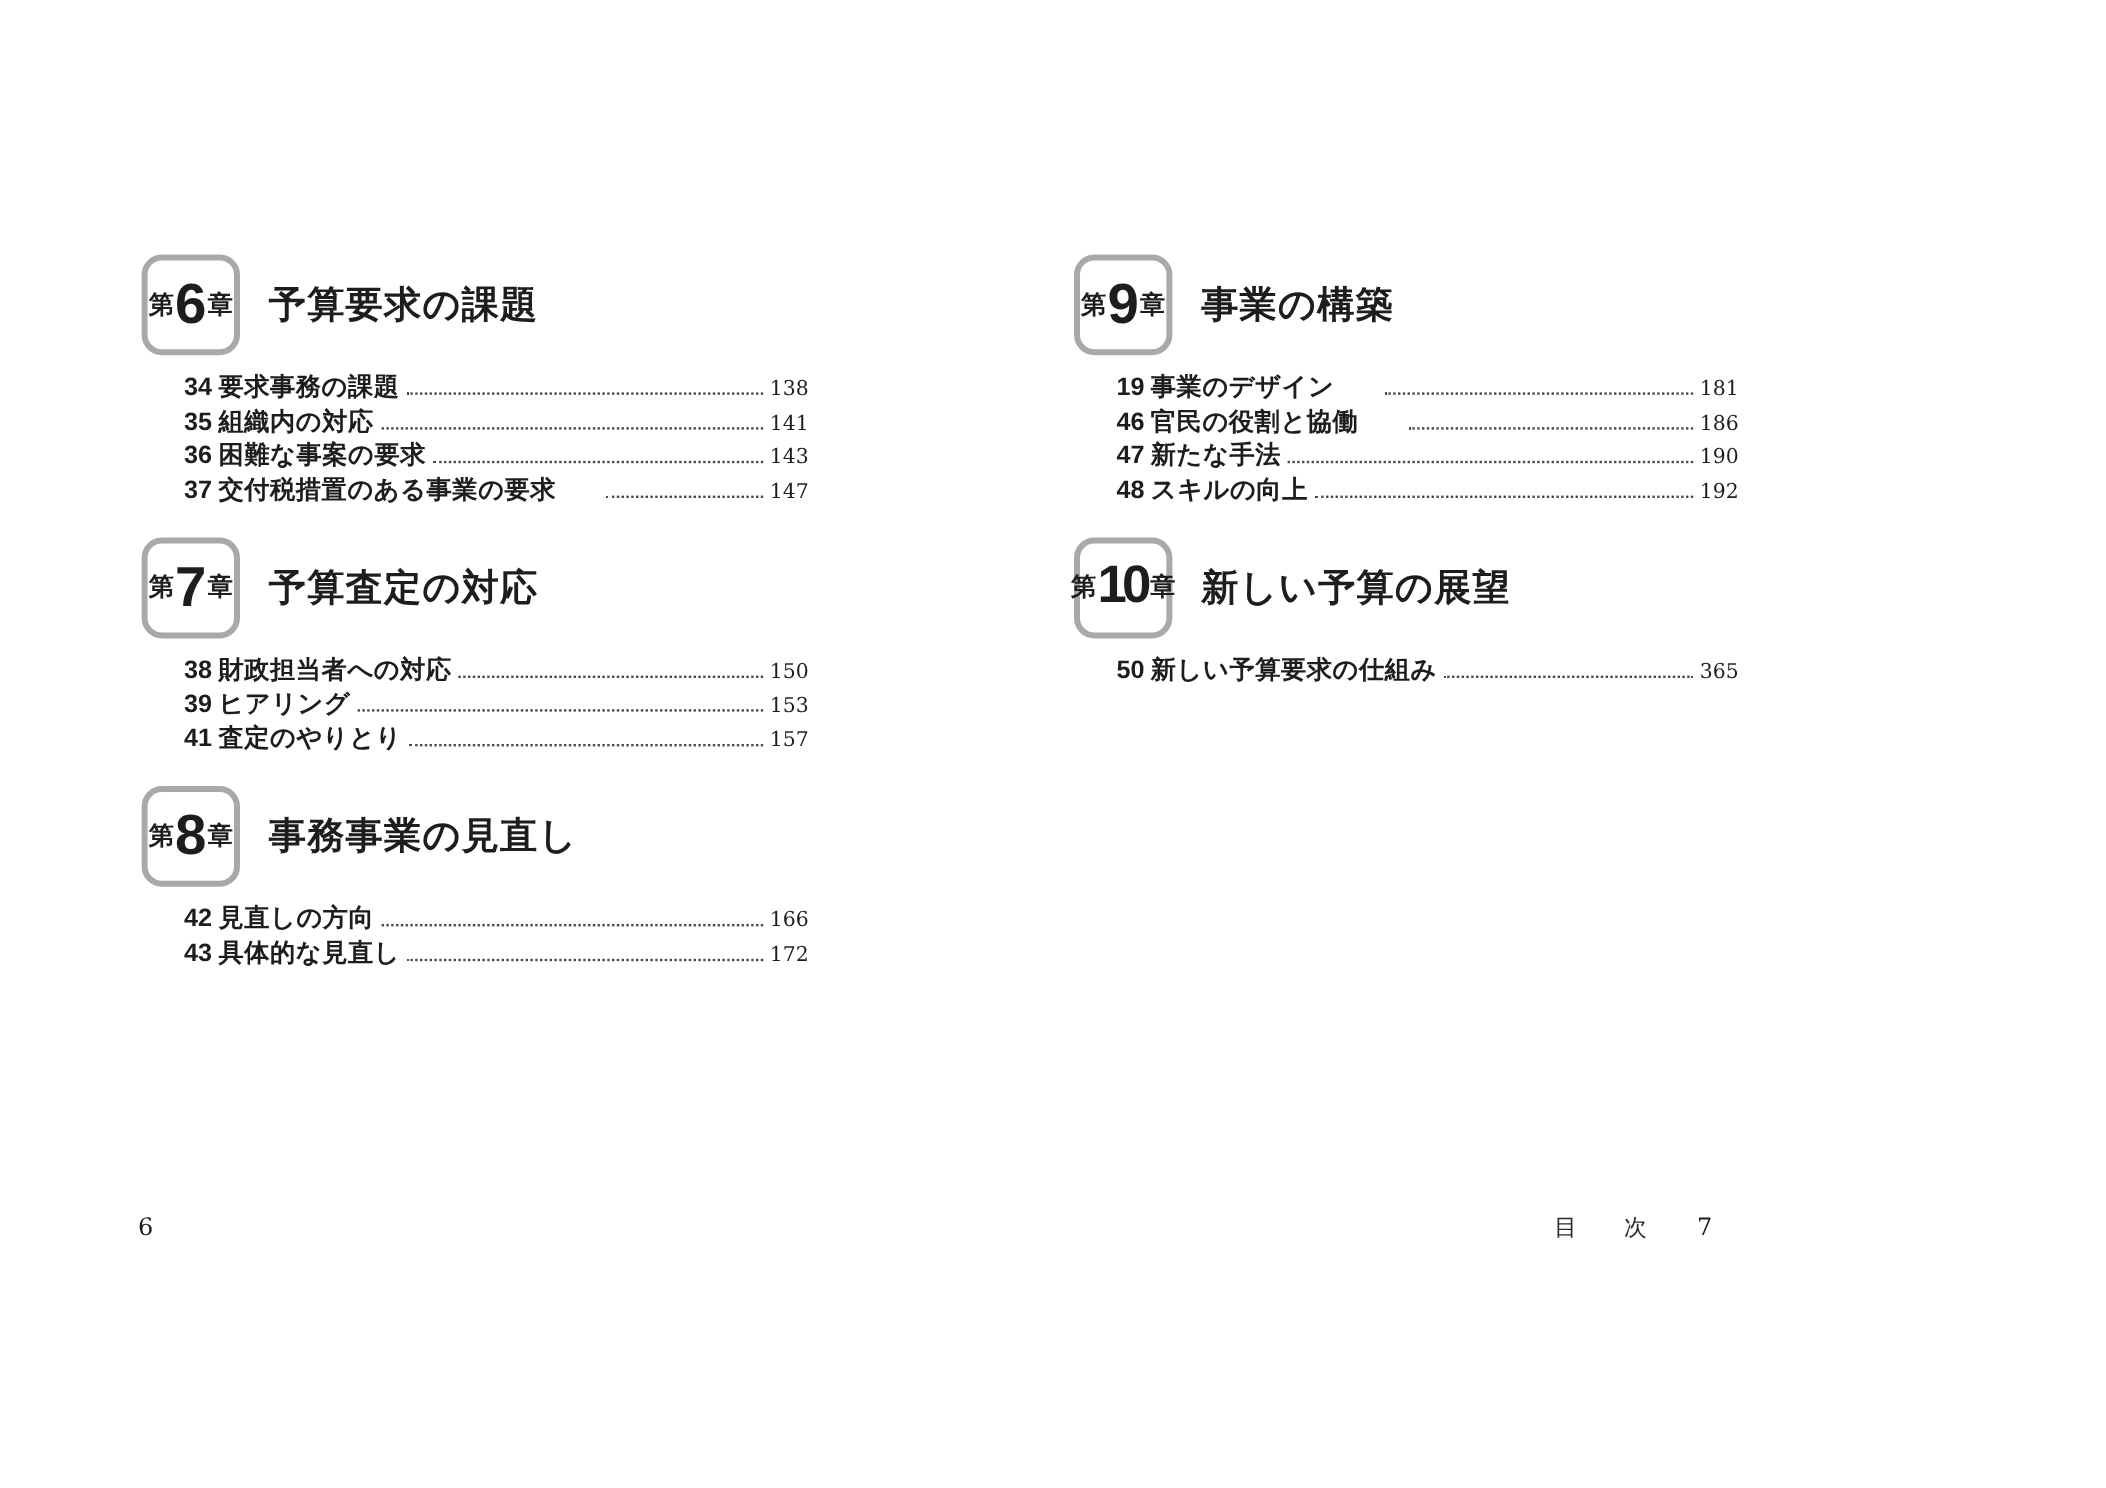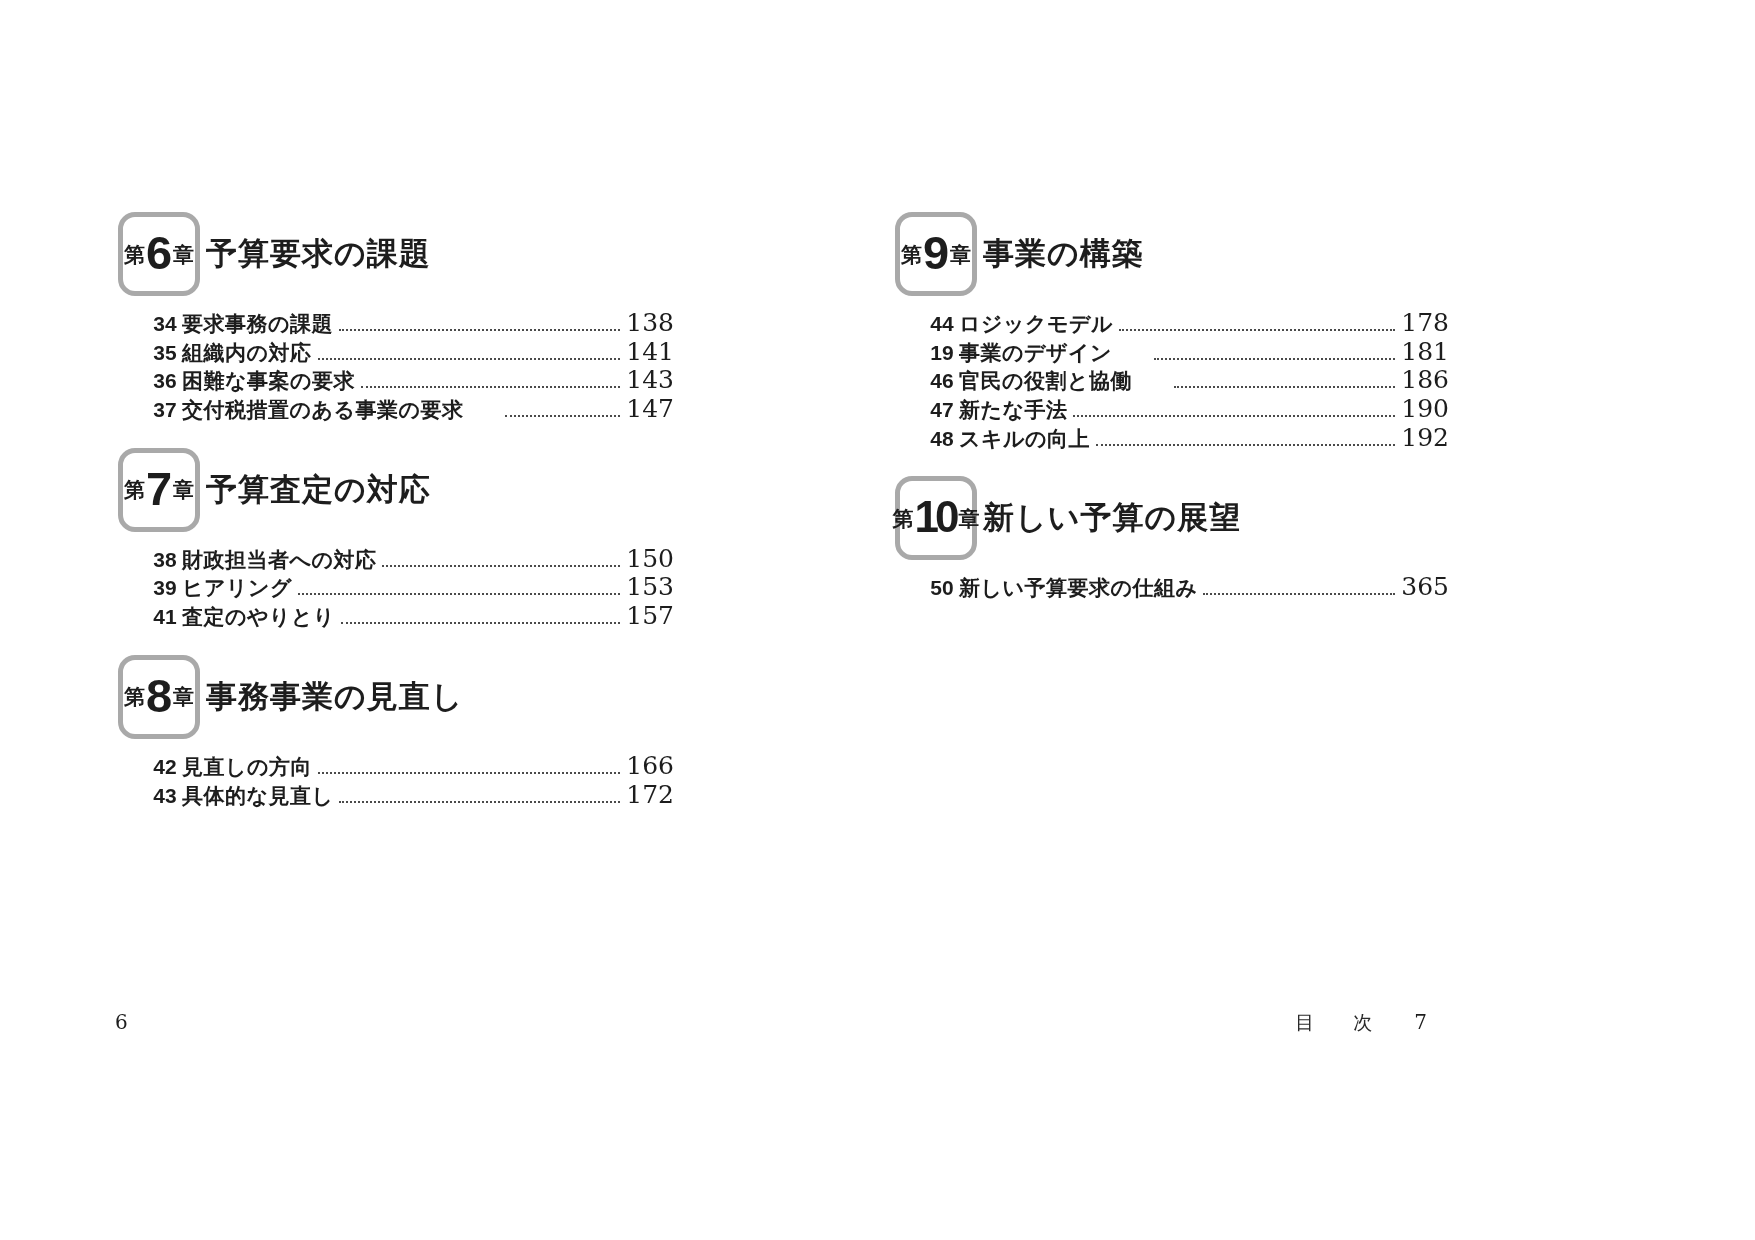--- a/index.html
+++ b/index.html
@@ -56,21 +56,21 @@
     margin: 0 1px 3px 1px;
   }
   .badge.wide .big {
     font-size: 44px;
     letter-spacing: -4px;
     margin-right: 3px;
   }
   .chapter-title {
     font-size: 31px;
     font-weight: 700;
-    margin-left: 6px;
+    margin-left: 24px;
     letter-spacing: 1px;
     white-space: nowrap;
   }
 
   .toc-list { margin: 12px 0 0 30px; text-align: center; }
   .toc-row {
     display: flex;
     align-items: baseline;
     height: 28.7px;
     font-size: 21px;
@@ -88,21 +88,21 @@
   .leader {
     flex: 1 1 auto;
     height: 2px;
     border-bottom: 2px dotted #4a4a4a;
     margin: 0 6px;
     min-width: 20px;
   }
   .leader.gap { margin-left: 42px; }
   .toc-page {
     font-family: "DejaVu Serif", serif;
-    font-size: 25px;
+    font-size: 17px;
     font-weight: 400;
     flex: 0 0 auto;
   }
 
   .extra-row {
     display: flex;
     align-items: baseline;
     font-size: 20px;
     margin-top: 27px;
   }
@@ -236,26 +236,20 @@
         <div class="chapter-header">
           <div class="badge">
             <span class="small">第</span>
             <span class="big">9</span>
             <span class="small">章</span>
           </div>
           <h2 class="chapter-title">事業の構築</h2>
         </div>
         <div class="toc-list">
           <div class="toc-row">
-            <span class="toc-num">44</span>
-            <span class="toc-title">ロジックモデル</span>
-            <span class="leader"></span>
-            <span class="toc-page">178</span>
-          </div>
-          <div class="toc-row">
             <span class="toc-num">19</span>
             <span class="toc-title">事業のデザイン</span>
             <span class="leader gap"></span>
             <span class="toc-page">181</span>
           </div>
           <div class="toc-row">
             <span class="toc-num">46</span>
             <span class="toc-title">官民の役割と協働</span>
             <span class="leader gap"></span>
             <span class="toc-page">186</span>

